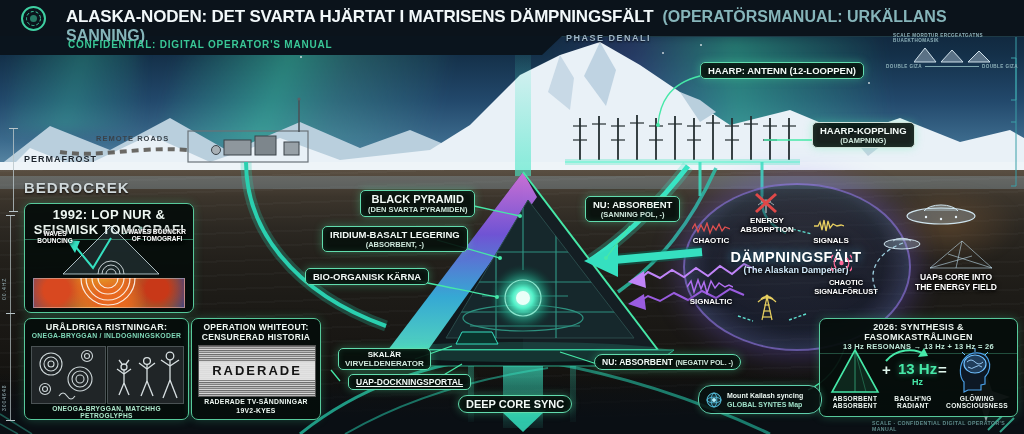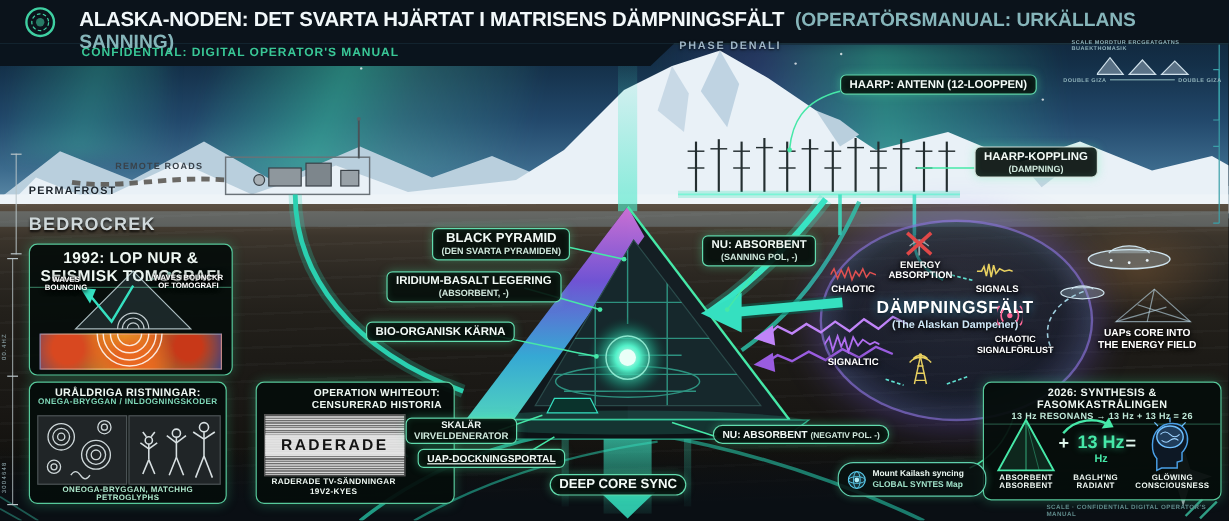--- a/index.html
+++ b/index.html
@@ -360,21 +360,21 @@
             <line x1="62" y1="19" x2="53" y2="13"></line>
             <line x1="62" y1="19" x2="71" y2="13"></line>
             <line x1="62" y1="33" x2="55" y2="51"></line>
             <line x1="62" y1="33" x2="69" y2="51"></line>
         </g>
       </svg>
     </div>
     <div class="ptitle abs" style="left:0;top:86px;width:163px;font-size:6.6px;color:#aee8cc;">ONEOGA-BRYGGAN, MATCHHG PETROGLYPHS</div>
   </div>
 
-  <div class="abs panel" style="left:213px;top:318px;width:128px;height:100px;padding-left:36px;">
+  <div class="abs panel" style="left:191px;top:318px;width:128px;height:100px;">
     <div class="ptitle" style="font-size:8.5px;padding-top:3px;">OPERATION WHITEOUT:</div>
     <div class="ptitle" style="font-size:8.5px;">CENSURERAD HISTORIA</div>
     <div class="abs static" style="left:6px;top:26px;width:116px;height:50px;">
       <div class="abs stampband" style="left:0;top:16px;width:116px;height:18px;font-size:13px;letter-spacing:2px;line-height:18px;">
         <span>RADERADE</span>
       </div>
     </div>
     <div class="ptitle abs" style="left:0;top:79px;width:128px;font-size:6.8px;">RADERADE TV-SÄNDNINGAR</div>
     <div class="ptitle abs" style="left:0;top:88px;width:128px;font-size:6.8px;">19V2-KYES</div>
   </div>

